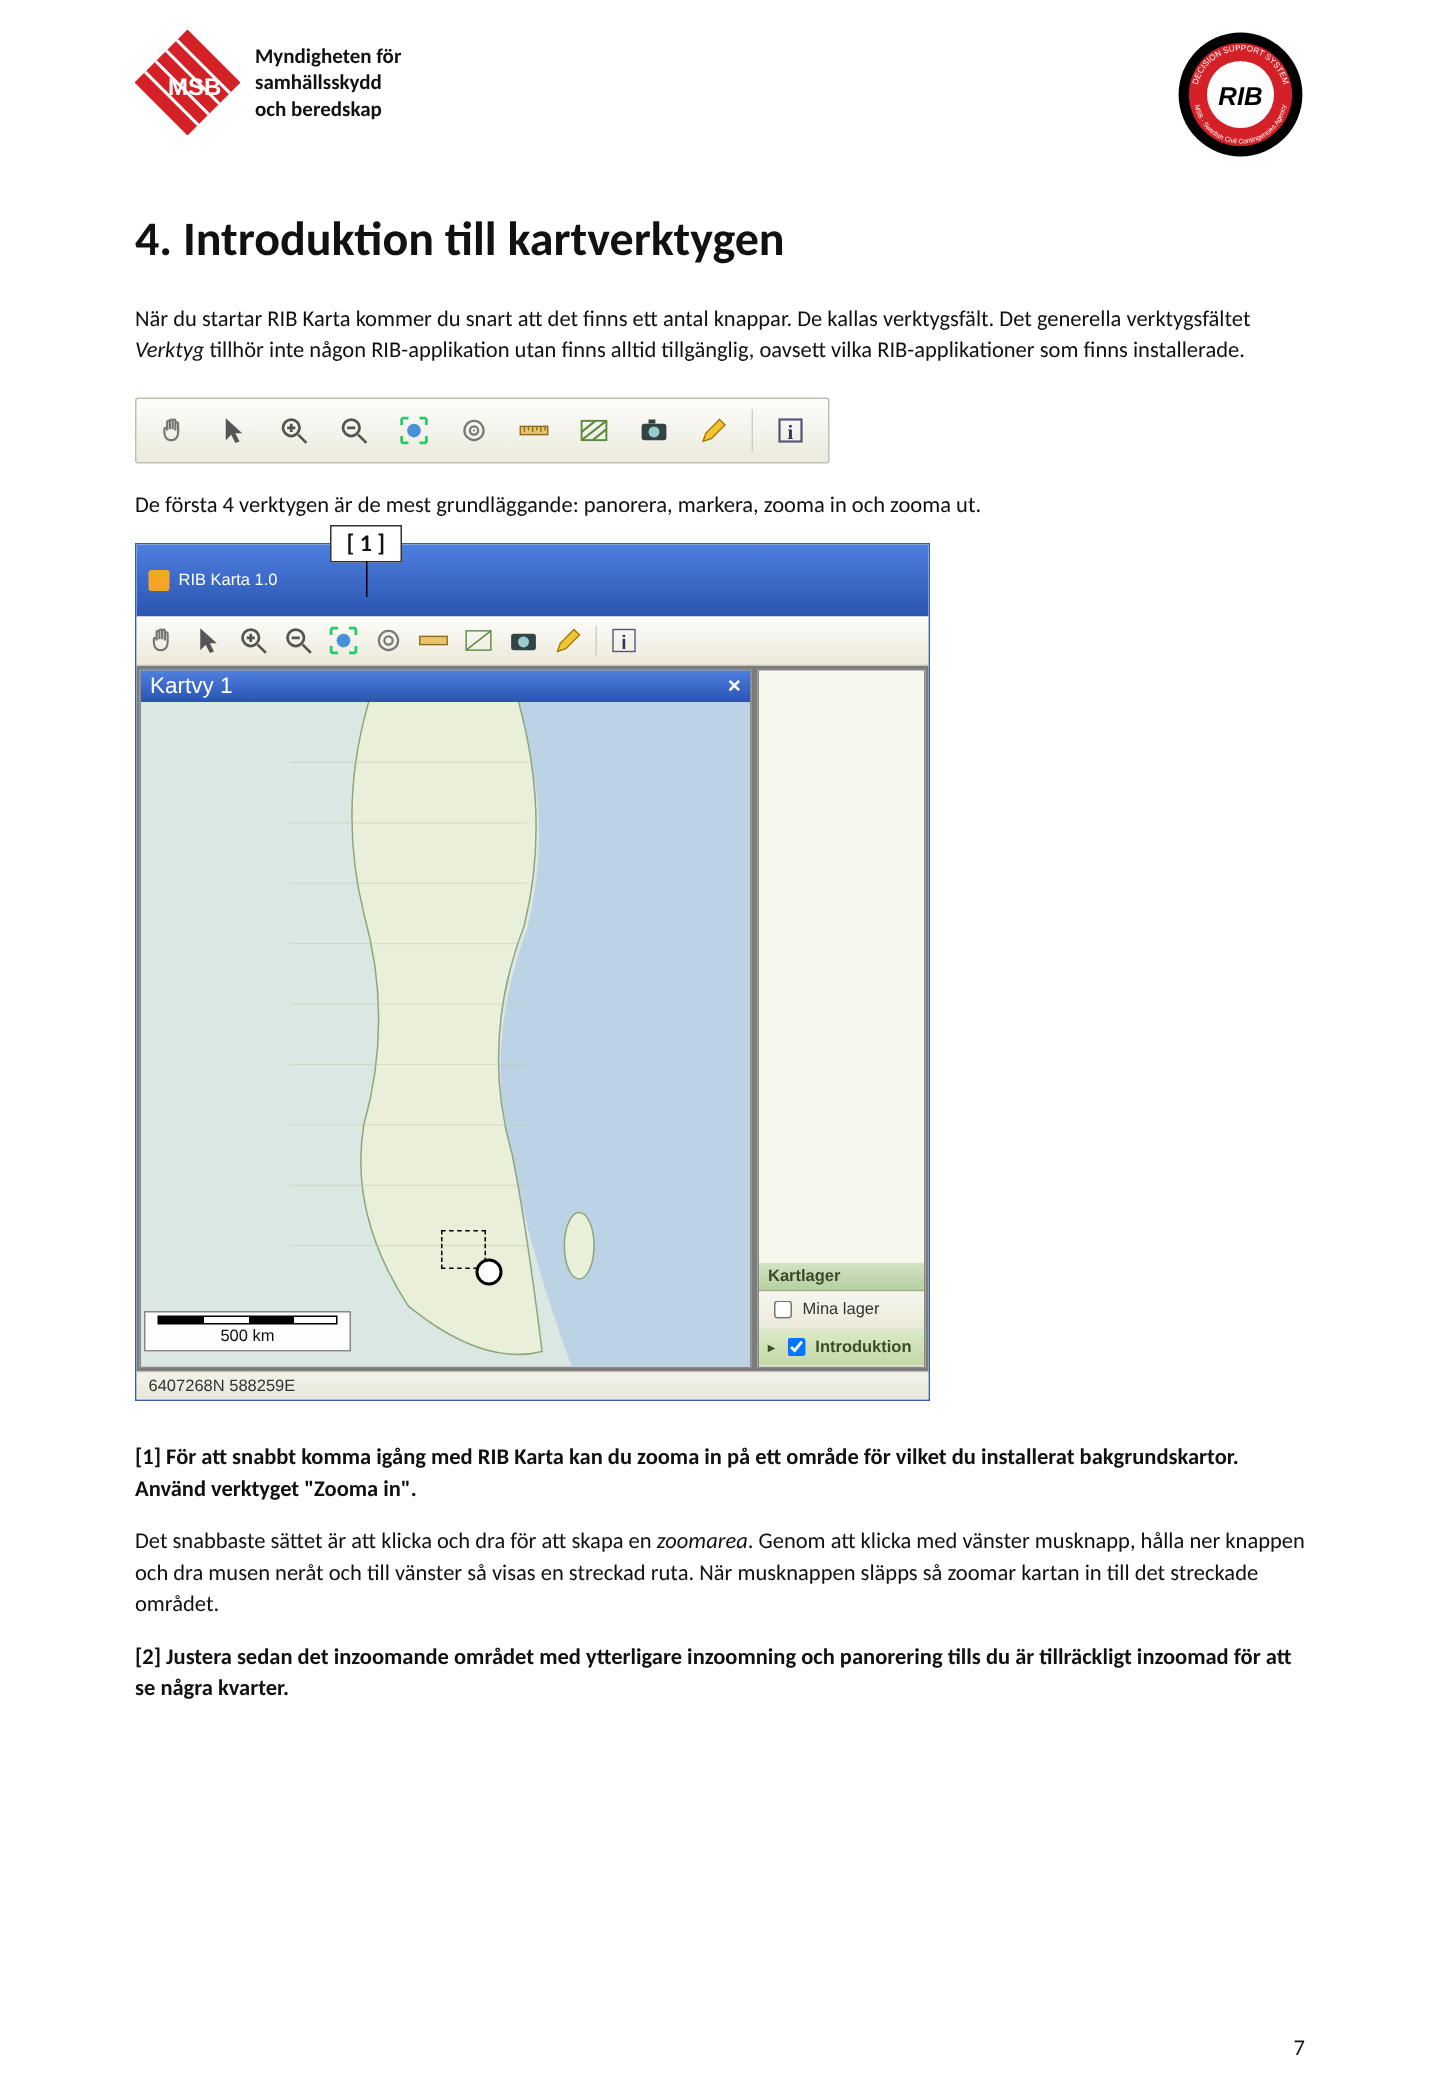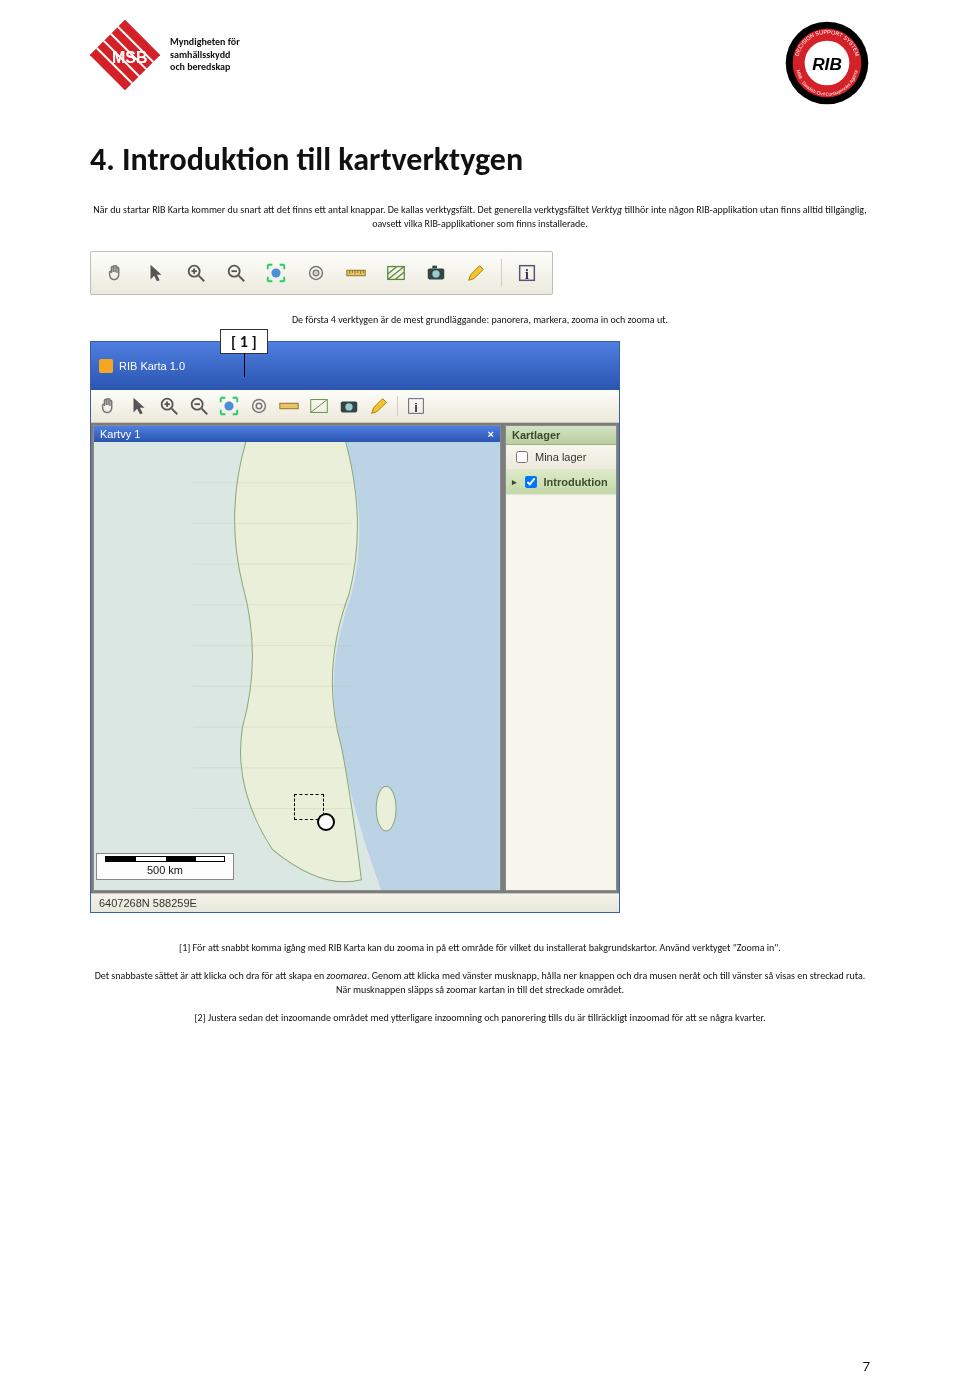--- a/index.html
+++ b/index.html
@@ -29,38 +29,37 @@
     align-items: center;
     gap: 10px;
   }
   .msb-mark {
     width: 70px; height: 70px;
     position: relative;
   }
   .msb-mark svg { width: 70px; height: 70px; }
   .msb-text {
     font-weight: 700;
-    font-size: 10px;
+    font-size: 14px;
     line-height: 1.25;
   }
   .rib-logo svg { width: 86px; height: 86px; }
 
   h2.section-title {
     font-size: 32px;
     font-weight: 700;
     margin: 0 0 24px 0;
   }
   p.body {
-    font-size: 10px;
+    font-size: 15px;
     line-height: 1.4;
     margin: 0 0 14px 0;
-    text-align: center;
   }
   .italic { font-style: italic; }
-  .bold { font-weight: 400; }
+  .bold { font-weight: 700; }
 
   
   .toolbar {
     display: inline-flex;
     align-items: center;
     background: linear-gradient(#fdfdfa, #eceadd);
     border: 1px solid #bfbfb0;
     border-radius: 2px;
     padding: 6px 10px;
     gap: 10px;
@@ -140,21 +139,21 @@
     margin: 2px;
     background: #bcd6d6;
     display: flex;
     flex-direction: column;
     border: 1px solid #8a8a8a;
     position: relative;
   }
   .mappane-title {
     background: linear-gradient(#4f7fe0, #2a54b0);
     color: #fff;
-    font-size: 11px;
+    font-size: 15px;
     padding: 2px 6px;
     display: flex; justify-content: space-between;
   }
   .mappane-title .x { cursor: pointer; font-weight: 700; }
   .map-canvas {
     flex: 1;
     position: relative;
     overflow: hidden;
     background: #d5e3df;
   }
@@ -188,21 +187,21 @@
   .scalebar .bar {
     width: 120px; height: 6px;
     background: repeating-linear-gradient(90deg,#000 0 30px,#fff 30px 60px);
     border: 1px solid #000;
   }
   .layerspane {
     width: 112px;
     margin: 2px;
     background: #f7f6ec;
     border: 1px solid #8a8a8a;
-    display: flex; flex-direction: column;
+    display: flex; flex-direction: column; justify-content: flex-end;
   }
   .layerspane .hdr {
     background: linear-gradient(#d4e2c6, #b7cf9f);
     color: #394a2b;
     font-weight: 700;
     font-size: 11px;
     padding: 3px 6px;
     border-bottom: 1px solid #9aad83;
   }
   .layerspane .row {

